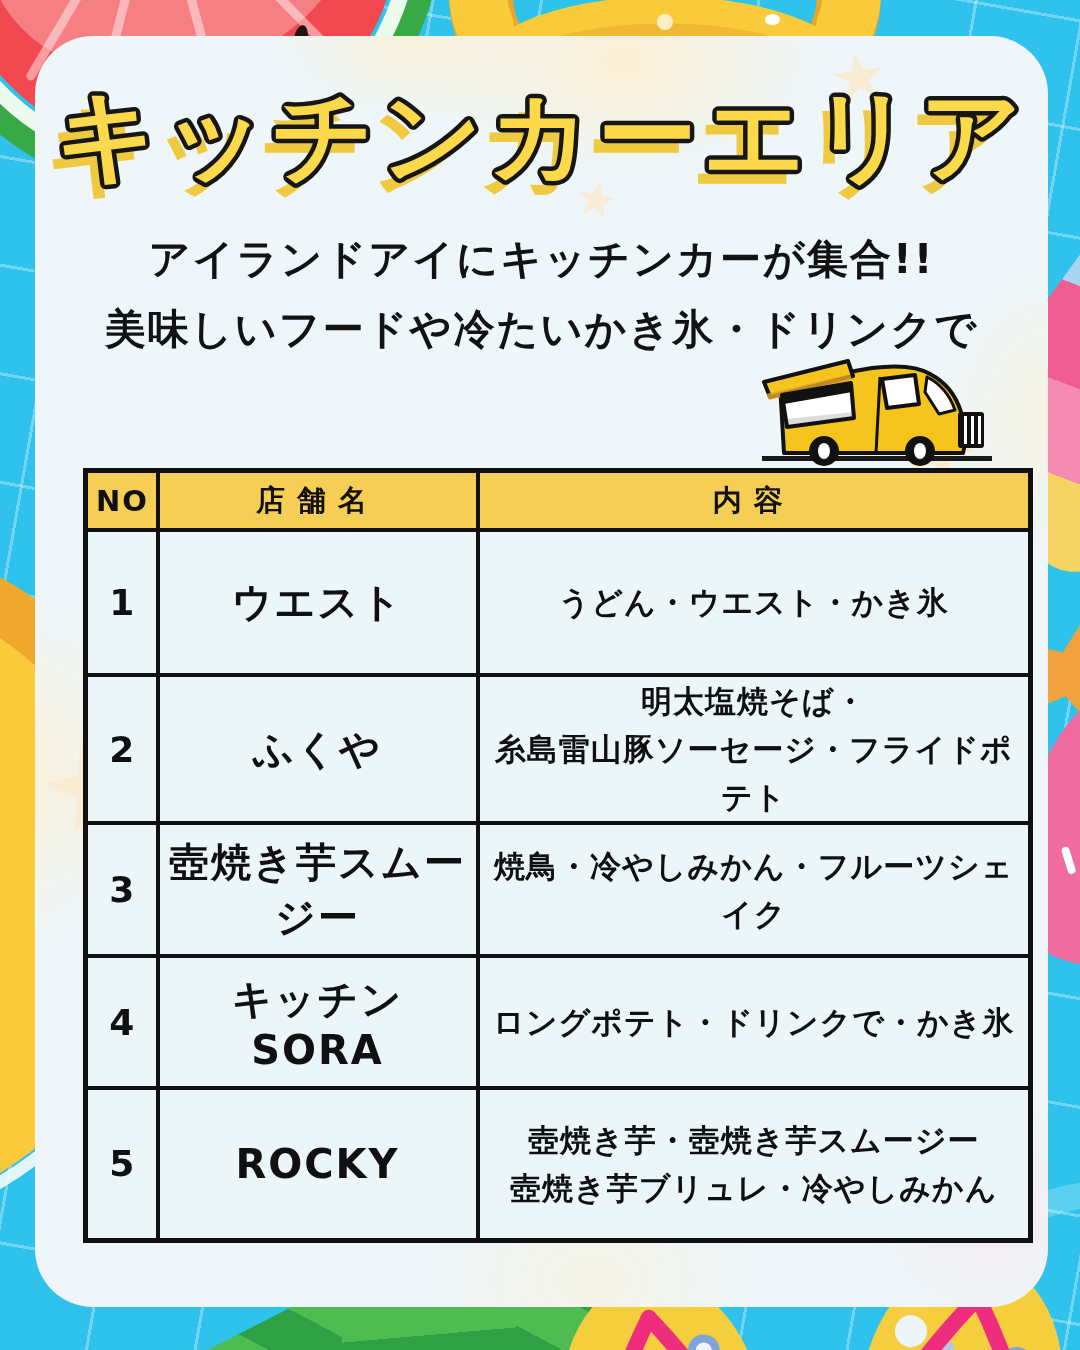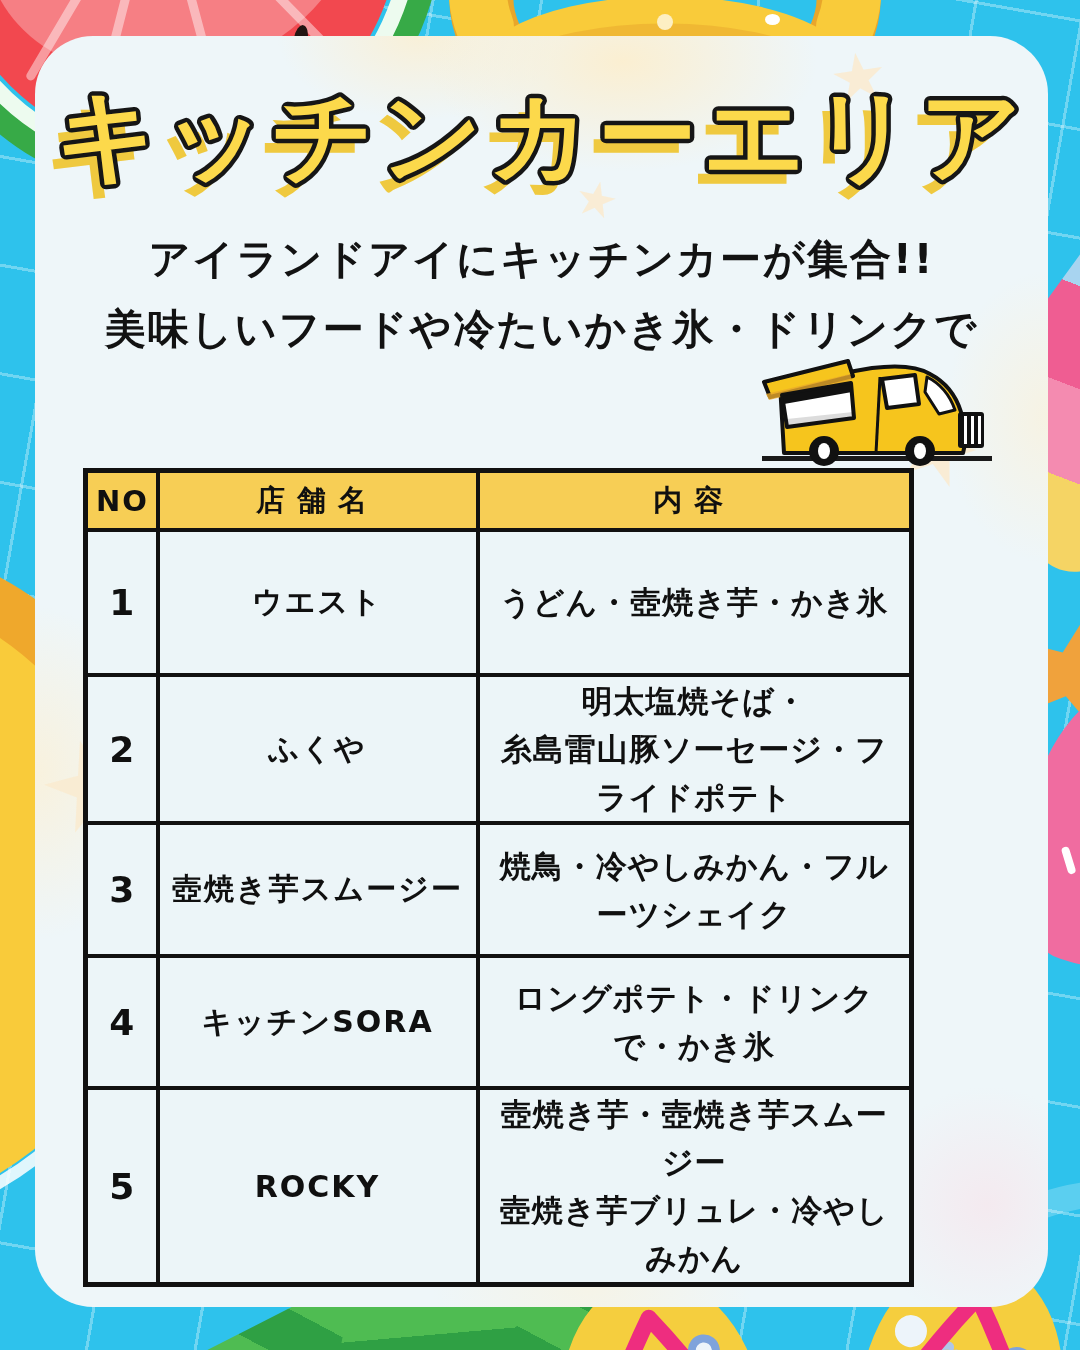--- a/index.html
+++ b/index.html
@@ -42,35 +42,35 @@
       #EEF6F9;}
   .ghost-star{position:absolute;z-index:2;line-height:1;color:rgba(250,235,208,.9);}
   
   .title-svg{position:absolute;z-index:3;left:35px;top:58px;}
   .subtitle{position:absolute;z-index:3;left:35px;width:1013px;text-align:center;
     font-weight:bold;color:#121212;font-size:41px;letter-spacing:2px;}
   .sub1{top:232px;} .sub2{top:302px;} .sub3{top:374px;}
   .sun{display:inline-block;vertical-align:-8px;margin-left:6px;}
   .truck{position:absolute;z-index:3;left:762px;top:352px;}
   
-  table.menu{position:absolute;z-index:3;left:83px;top:468px;width:831px;
+  table.menu{position:absolute;z-index:3;left:83px;top:468px;width:950px;
     border-collapse:collapse;table-layout:fixed;border:5px solid #111;}
   .menu th,.menu td{border:4px solid #111;text-align:center;vertical-align:middle;
     font-weight:bold;color:#101010;padding:0 8px;}
   .menu th{background:#F7CE55;height:55px;font-size:29px;letter-spacing:12px;}
   .menu th.h-no{letter-spacing:2px;}
   .menu td{background:#ECF5F8;}
   .menu col.c-no{width:72px;} .menu col.c-name{width:320px;}
   .menu tbody tr:nth-child(1){height:145px;}
   .menu tbody tr:nth-child(2){height:147px;}
   .menu tbody tr:nth-child(3){height:133px;}
   .menu tbody tr:nth-child(4){height:132px;}
   .menu tbody tr:nth-child(5){height:152px;}
   td.no{font-size:36px;}
-  td.name{font-size:30px;letter-spacing:2px;}
+  td.name{font-size:40px;letter-spacing:2px;}
   td.content{font-size:31px;line-height:1.55;white-space:pre-line;letter-spacing:1px;}
 </style>
 </head>
 <body>
 
 <div class="page">
 
   <div class="wave wave1"></div>
   <div class="wave wave2"></div>
 
@@ -208,21 +208,21 @@
       <tr>
         <th class="h-no">NO</th>
         <th>店舗名</th>
         <th>内容</th>
       </tr>
     </thead>
     <tbody>
       <tr>
         <td class="no">1</td>
         <td class="name">ウエスト</td>
-        <td class="content">うどん・壺焼き芋・かき氷</td>
+        <td class="content">うどん・ウエスト・かき氷</td>
       </tr>
       <tr>
         <td class="no">2</td>
         <td class="name">ふくや</td>
         <td class="content">明太塩焼そば・
 糸島雷山豚ソーセージ・フライドポテト</td>
       </tr>
       <tr>
         <td class="no">3</td>
         <td class="name">壺焼き芋スムージー</td>

